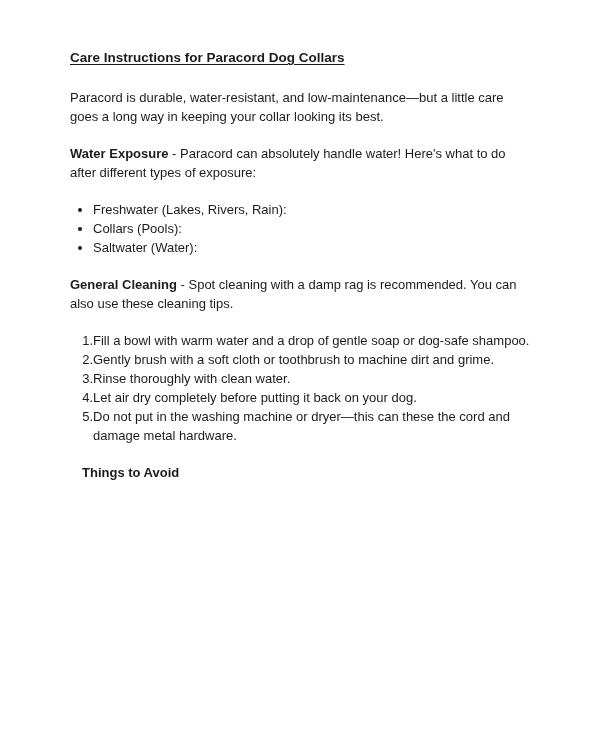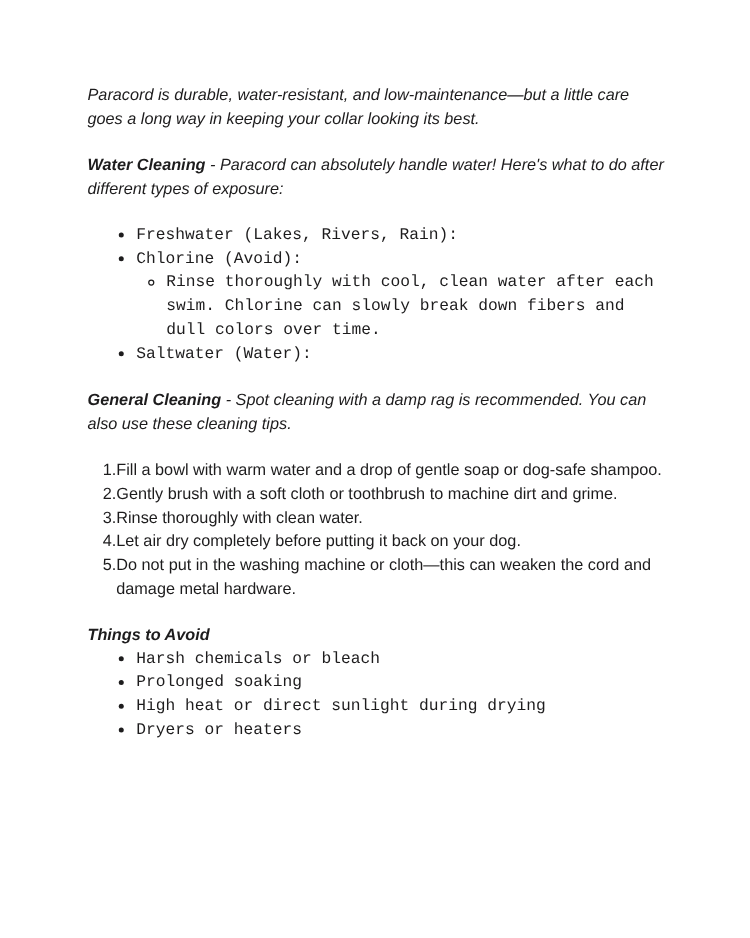--- a/index.html
+++ b/index.html
@@ -22,29 +22,27 @@
     font-size: 13.5px;
     font-weight: 700;
     text-decoration: underline;
     text-underline-offset: 2px;
     margin: 0 0 21px 0;
     max-width: 462px;
   }
   .para {
     margin: 18px 0;
     max-width: 462px;
-    font-style: italic;
   }
   .para strong { font-weight: 700; }
   ul.bullets {
     list-style: disc;
-    margin: 18px 16px;
+    margin: 18px 0;
     padding-left: 23px;
     max-width: 462px;
-    font-family: Liberation Mono, monospace;
   }
   ul.bullets > li { margin: 0; }
   ul.sub-bullets {
     list-style: circle;
     margin: 0;
     padding-left: 24px;
   }
   ol.steps {
     list-style: none;
     counter-reset: step;
@@ -55,60 +53,52 @@
   ol.steps > li {
     counter-increment: step;
     position: relative;
   }
   ol.steps > li::before {
     content: counter(step) ".";
     position: absolute;
     right: 100%;
     white-space: nowrap;
   }
-  .heading-only { margin: 18px 0 0 0; }
+  .heading-only { margin: 18px 0 0 12px; }
   ul.bullets.tight { margin-top: 0; }
 </style>
 </head>
 <body>
 
 <div class="doc">
 
+  <h1 class="title">Care Instructions for Paracord Dog Collars</h1>
 
   <p class="para">Paracord is durable, water-resistant, and low-maintenance—but a little care goes a long way in keeping your collar looking its best.</p>
 
-  <p class="para"><strong>Water Cleaning</strong><span> - Paracord can absolutely handle water! Here's what to do after different types of exposure:</span></p>
+  <p class="para"><strong>Water Exposure</strong><span> - Paracord can absolutely handle water! Here's what to do after different types of exposure:</span></p>
 
   <ul class="bullets">
     <li>
       <span>Freshwater (Lakes, Rivers, Rain):</span>
     </li>
     <li>
-      <span>Chlorine (Avoid):</span>
-      <ul class="sub-bullets">
-        <li>Rinse thoroughly with cool, clean water after each swim. Chlorine can slowly break down fibers and dull colors over time.</li>
-      </ul>
+      <span>Collars (Pools):</span>
     </li>
     <li>
       <span>Saltwater (Water):</span>
     </li>
   </ul>
 
   <p class="para"><strong>General Cleaning</strong><span> - Spot cleaning with a damp rag is recommended. You can also use these cleaning tips.</span></p>
 
   <ol class="steps">
     <li>Fill a bowl with warm water and a drop of gentle soap or dog-safe shampoo.</li>
     <li>Gently brush with a soft cloth or toothbrush to machine dirt and grime.</li>
     <li>Rinse thoroughly with clean water.</li>
     <li>Let air dry completely before putting it back on your dog.</li>
-    <li>Do not put in the washing machine or cloth—this can weaken the cord and damage metal hardware.</li>
+    <li>Do not put in the washing machine or dryer—this can these the cord and damage metal hardware.</li>
   </ol>
 
   <p class="para heading-only"><strong>Things to Avoid</strong></p>
 
-  <ul class="bullets tight">
-    <li>Harsh chemicals or bleach</li>
-    <li>Prolonged soaking</li>
-    <li>High heat or direct sunlight during drying</li>
-    <li>Dryers or heaters</li>
-  </ul>
 
 </div>
 
 </body></html>

